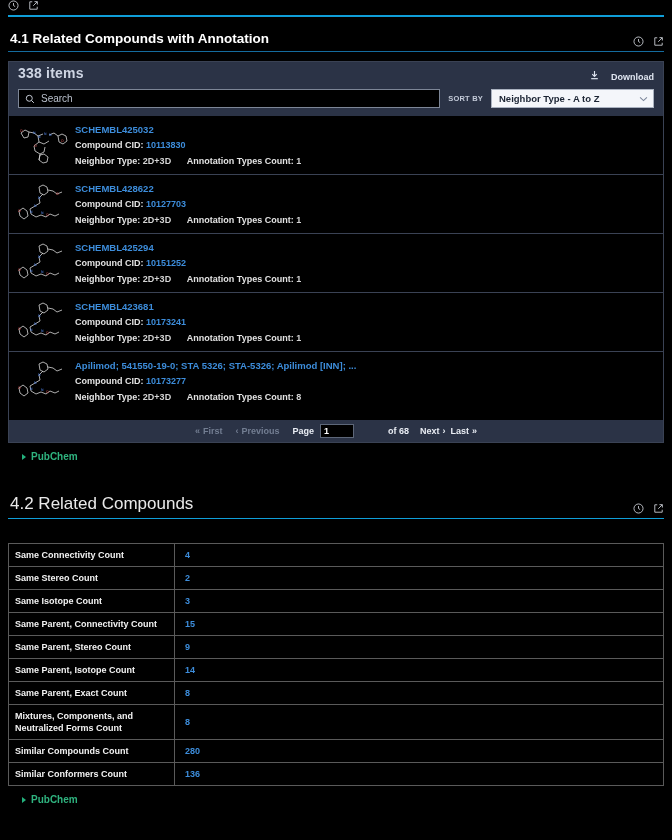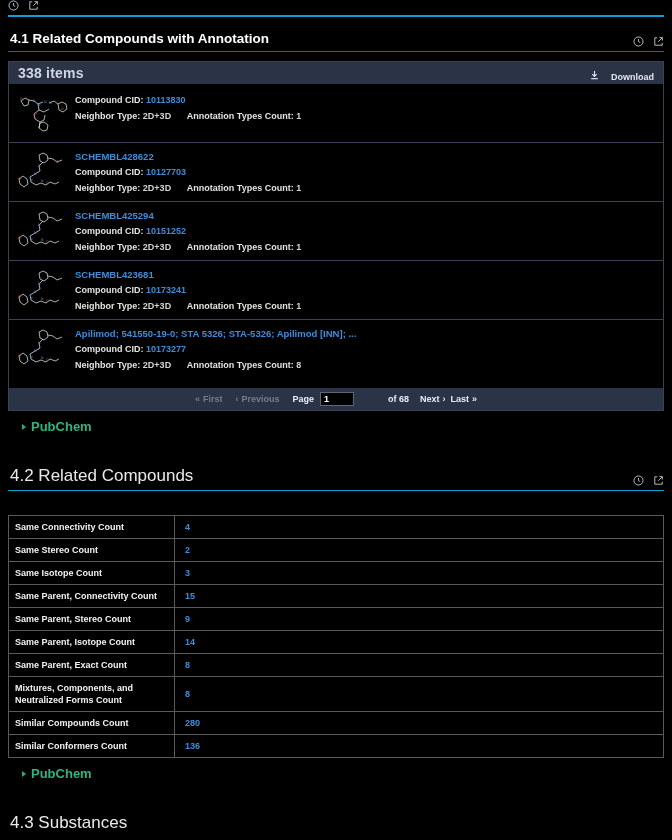--- a/index.html
+++ b/index.html
@@ -73,21 +73,21 @@
   .pg-on { color: #e9edf4; display: flex; align-items: center; gap: 3px; margin-left: 28px; }
   .pagebox {
     width: 34px; height: 14px; background: #000; border: 1px solid #5d footnote;
     border: 1px solid #5d6779; color: #fff; font-size: 9px; font-weight: bold;
     display: flex; align-items: center; padding-left: 3px; margin: 0 1px;
   }
 
   
   .src { display: flex; align-items: center; gap: 5px; padding: 8px 0 6px 14px; }
   .src .tri { width: 0; height: 0; border-left: 4px solid #23b07c; border-top: 3px solid transparent; border-bottom: 3px solid transparent; }
-  .src .nm { color: #2fb37f; font-size: 13px; font-weight: bold; }
+  .src .nm { color: #2fb37f; font-size: 10px; font-weight: bold; }
 
   
   table.kv { width: 100%; border-collapse: collapse; margin-top: 24px; background: #000; }
   table.kv td { border: 1px solid #5a5a5a; padding: 5px 6px; vertical-align: middle; }
   table.kv td.k { width: 166px; font-size: 9px; font-weight: bold; color: #f2f2f2; line-height: 12px; }
   table.kv td.v { font-size: 9px; font-weight: bold; color: #3d8ddb; padding-left: 10px; }
 
   .spacer-lg { height: 22px; }
   .spacer-md { height: 10px; }
 </style>
@@ -146,20 +146,40 @@
           <span>
             <svg width="9" height="10" viewBox="0 0 12 13">
                 <path d="M6 1v7M3 5.4l3 3 3-3" fill="none" stroke="#dfe5f0" stroke-width="1.5"></path>
                 <path d="M1.6 11.4h8.8" stroke="#dfe5f0" stroke-width="1.6"></path>
               </svg>
           </span>
           <span>Download</span>
         </div>
       </div>
 
+      <div class="searchrow">
+        <div class="search">
+          <span>
+            <svg width="10" height="10" viewBox="0 0 14 14">
+                <circle cx="6" cy="6" r="4.2" fill="none" stroke="#cdd3dd" stroke-width="1.3"></circle>
+                <path d="M9.2 9.2l3.2 3.2" stroke="#cdd3dd" stroke-width="1.4"></path>
+              </svg>
+          </span>
+          <span class="ph">Search</span>
+        </div>
+        <div class="sortby">SORT BY</div>
+        <div class="select">
+          <span class="cv">Neighbor Type - A to Z</span>
+          <span>
+            <svg width="9" height="6" viewBox="0 0 10 7">
+                <path d="M1 1.6L5 5.4 9 1.6" fill="none" stroke="#7b8599" stroke-width="1.2"></path>
+              </svg>
+          </span>
+        </div>
+      </div>
 
       <div class="clist">
 
         <div class="crow">
           <div class="thumb">
             <svg width="56" height="46" viewBox="0 0 56 46">
               <g stroke="#d8d8d8" stroke-width="0.8" fill="none">
                 <path d="M6 11l4-3 4 2-1 5-4 1z"></path>
                   <path d="M14 10l5 1"></path>
                   <path d="M19 11l4 3 5-2"></path>
@@ -176,20 +196,21 @@
                   <text x="23" y="16" fill="#4f84e8">N</text>
                 <text x="29" y="13" fill="#4f84e8">N</text>
                   <text x="34" y="14" fill="#4f84e8">N</text>
                 <text x="19" y="25" fill="#e05555">O</text>
                   <text x="46" y="20" fill="#e05555">O</text>
                 <text x="5" y="10" fill="#e05555">O</text>
               </g>
             </svg>
           </div>
           <div class="cbody">
+            <div class="cname">SCHEMBL425032</div>
             <div class="cline">
               <span>Compound CID:</span>
               <span class="lnk">10113830</span>
             </div>
             <div class="cline">
               <span>Neighbor Type:</span>
               <span class="val">2D+3D</span>
               <span class="gap"></span>
               <span>Annotation Types Count:</span>
               <span class="val">1</span>

